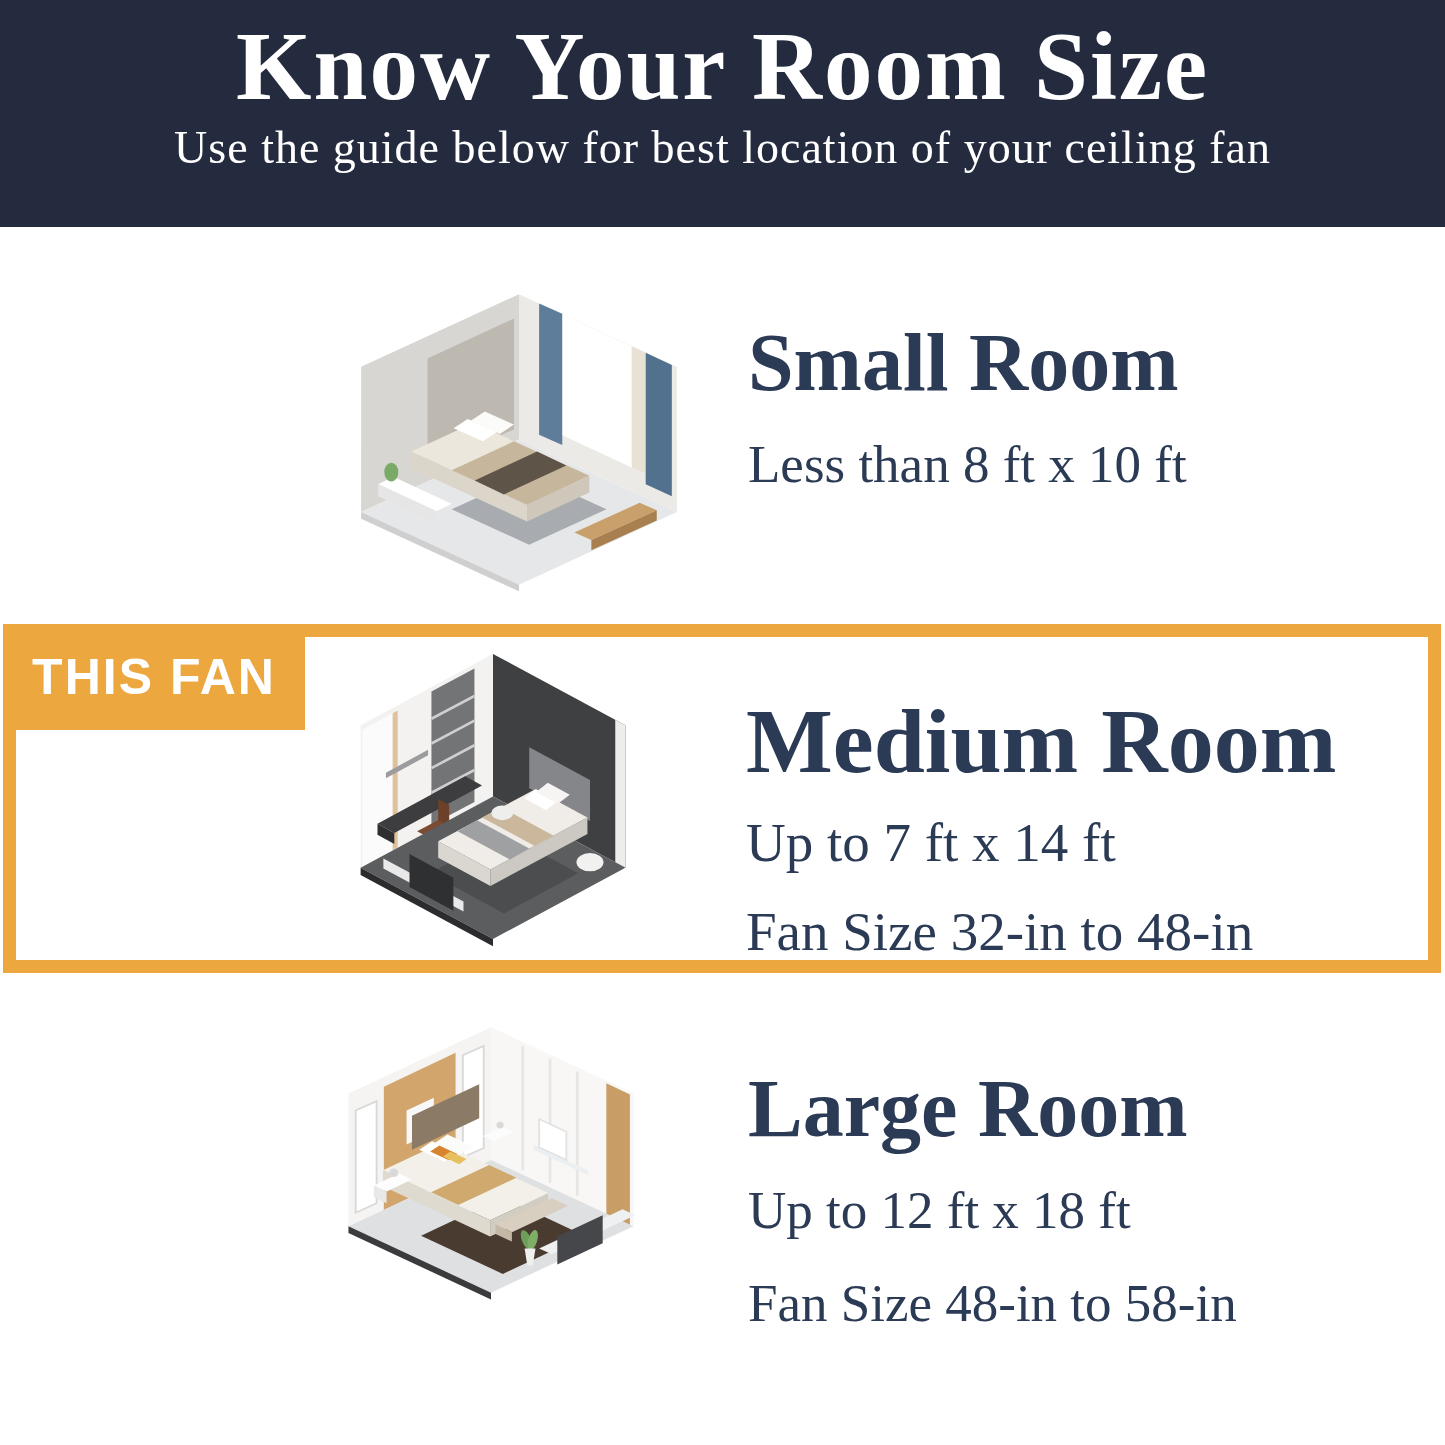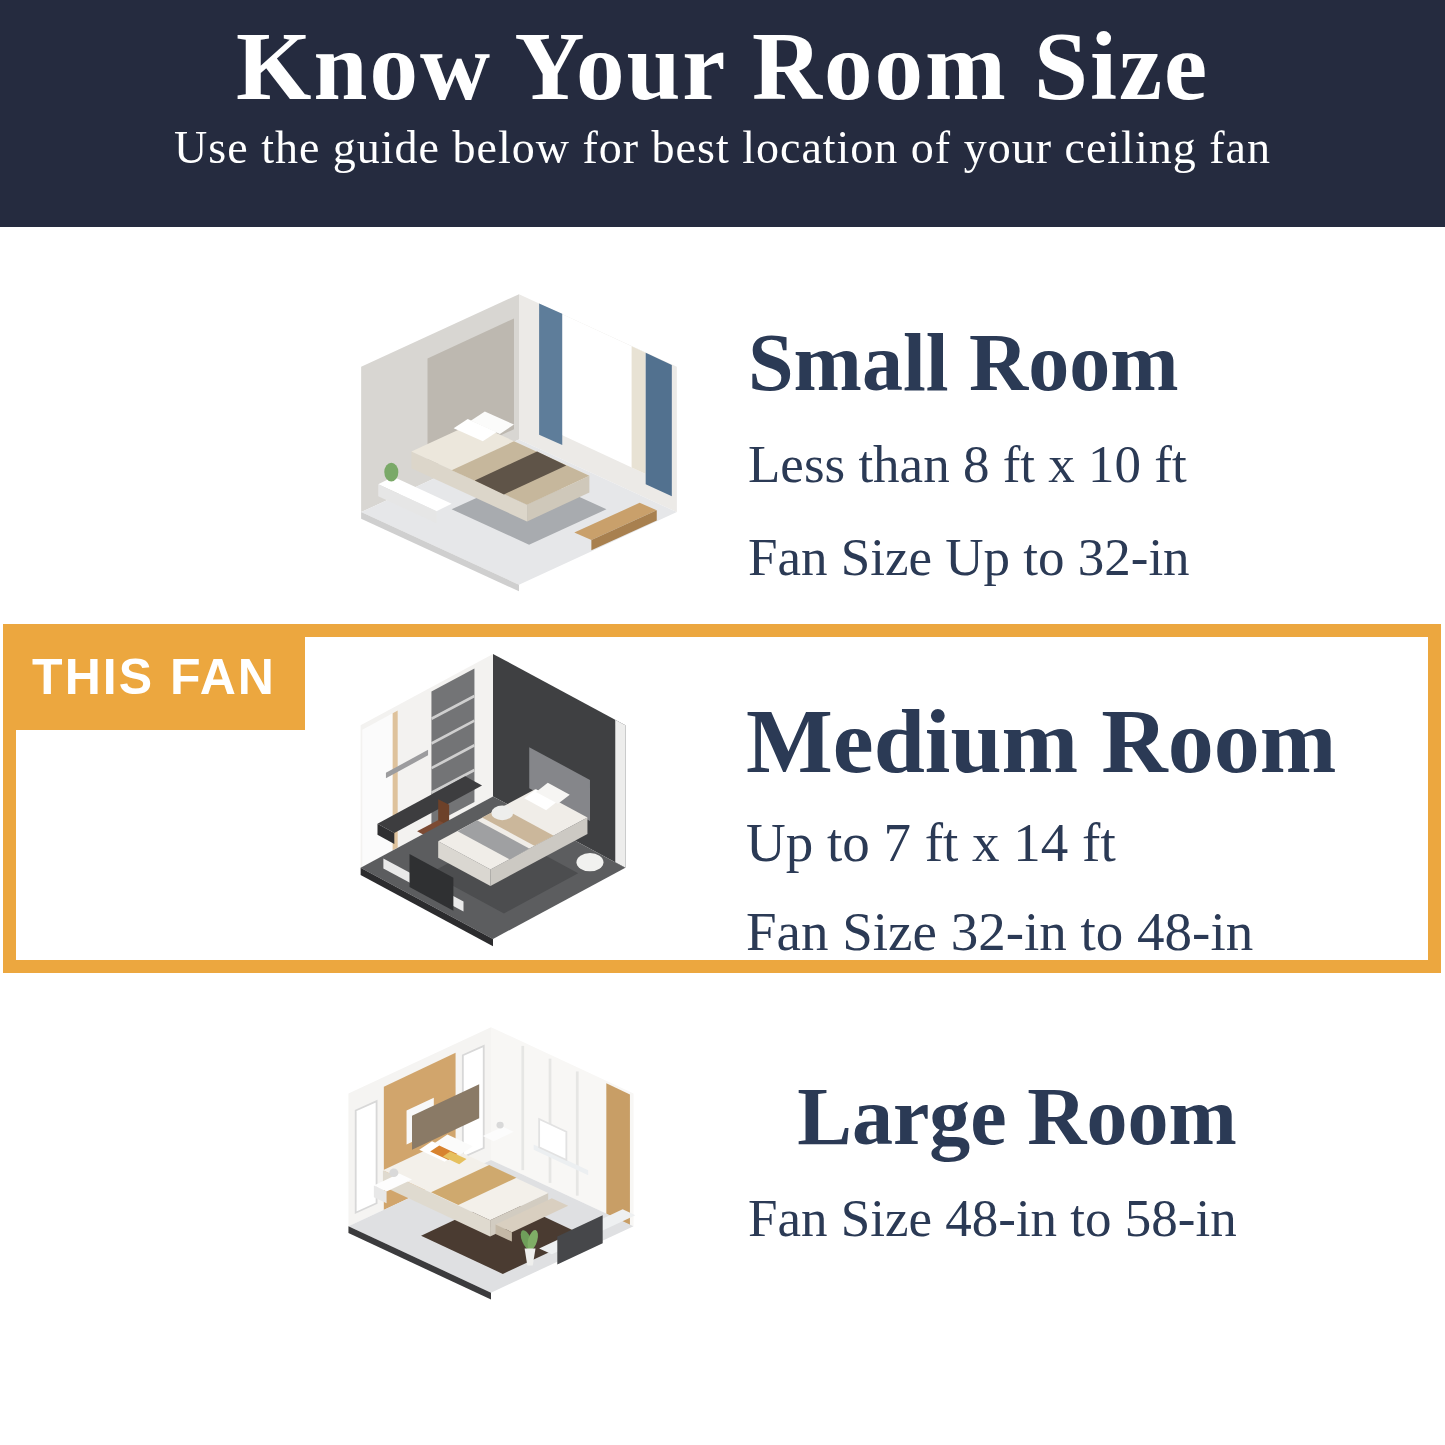--- a/index.html
+++ b/index.html
@@ -24,21 +24,21 @@
   .row-small{top:227px;height:397px;}
   .row-large{top:990px;height:340px;}
   .room{position:absolute;margin:0;}
   .room svg{display:block;}
   .copy{position:absolute;color:var(--text-navy,#2b3a55);}
   .copy h2{margin:0;font-size:82px;line-height:1.0;font-weight:bold;}
   .copy p{margin:28px 0 0;font-size:53px;line-height:1.22;font-weight:normal;}
   .row-small .room{left:333px;top:56px;}
   .row-small .copy{left:748px;top:95px;}
   .row-large .room{left:323px;top:27px;}
-  .row-large .copy{left:748px;top:86px;text-align:right;}
+  .row-large .copy{left:748px;top:78px;}
   
   .row-medium{
     top:624px;height:349px;left:3px;width:1438px;box-sizing:border-box;
     border:13px solid var(--accent-orange,#eca73f);background:#ffffff;
   }
   .row-medium .room{left:321px;top:6px;}
   .row-medium .copy{left:730px;top:58px;}
   .row-medium .copy h2{font-size:92px;}
   .row-medium .copy p{font-size:55px;margin-top:22px;}
   .this-fan-tab{
@@ -84,21 +84,20 @@
         <polygon points="45,216 103,245 118,237 60,208" fill="#ffffff"></polygon>
         <polygon points="45,216 103,245 103,258 45,229" fill="#e6e6e6"></polygon>
         <ellipse cx="58" cy="203" rx="7" ry="10" fill="#7aa968"></ellipse>
         <polygon points="240,268 305,236 322,244 257,276" fill="#c9a06b"></polygon>
         <polygon points="257,276 322,244 322,255 257,287" fill="#a8804f"></polygon>
       </svg>
     </figure>
     <div class="copy">
       <h2>Small Room</h2>
       <p>Less than 8 ft x 10 ft</p>
-      <p>Fan Size Up to 32-in</p>
     </div>
   </section>
 
   <section class="row row-medium">
     <div class="this-fan-tab">
       <span>THIS FAN</span>
     </div>
     <figure class="room">
       <svg width="312" height="306" viewBox="0 0 370 335" preserveAspectRatio="none">
         <polygon points="185,12 28,90 28,246 185,168" fill="#f3f2f0"></polygon>
@@ -176,17 +175,18 @@
         <circle cx="195" cy="127" r="4" fill="#d9d9d9"></circle>
         <polygon points="238,272 330,226 344,233 252,279" fill="#eef0f1"></polygon>
         <polygon points="258,258 308,233 308,266 258,291" fill="#46474a"></polygon>
         <ellipse cx="224" cy="262" rx="5" ry="12" fill="#6f9e5a" transform="rotate(-20 224 262)"></ellipse>
         <ellipse cx="231" cy="262" rx="5" ry="12" fill="#7fae66" transform="rotate(15 231 262)"></ellipse>
         <polygon points="222,272 234,272 231,292 225,292" fill="#efefed"></polygon>
       </svg>
     </figure>
     <div class="copy">
       <h2>Large Room</h2>
+      <p>Up to 12 ft x 18 ft</p>
       <p>Fan Size 48-in to 58-in</p>
     </div>
   </section>
 
 </div>
 
 </body></html>

